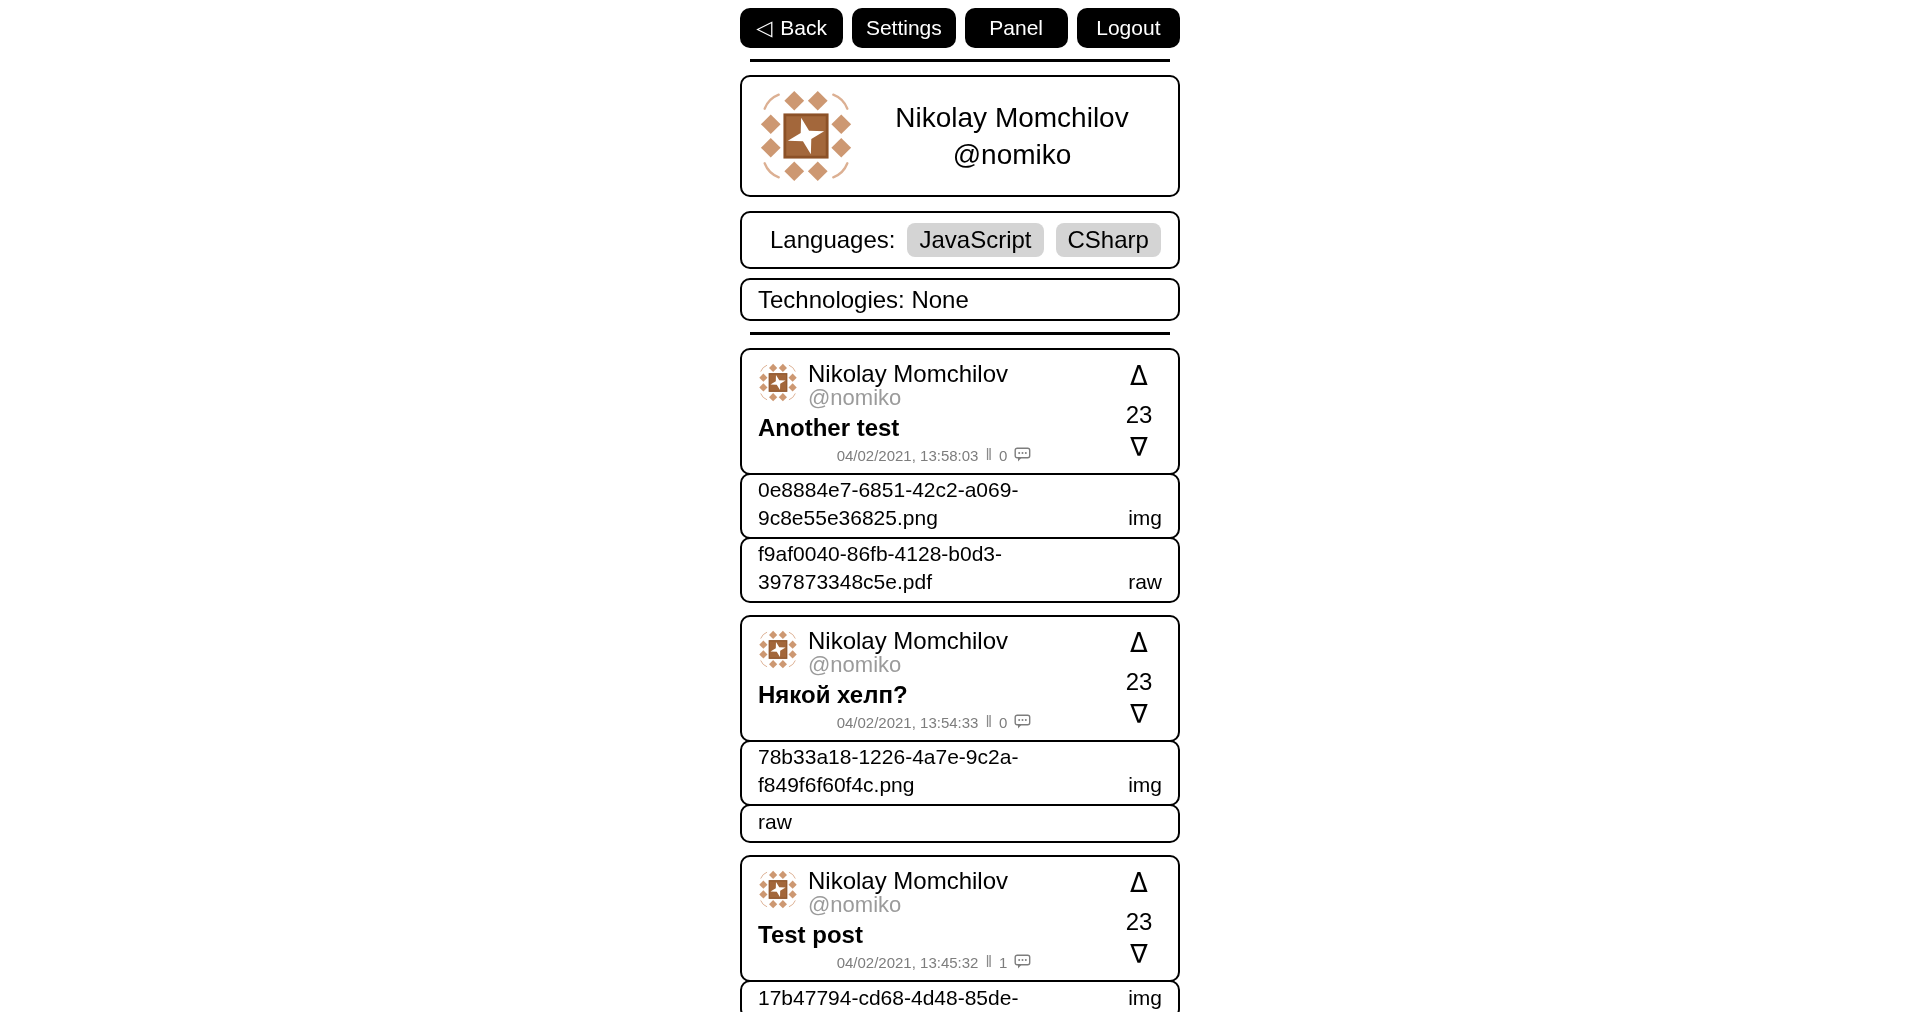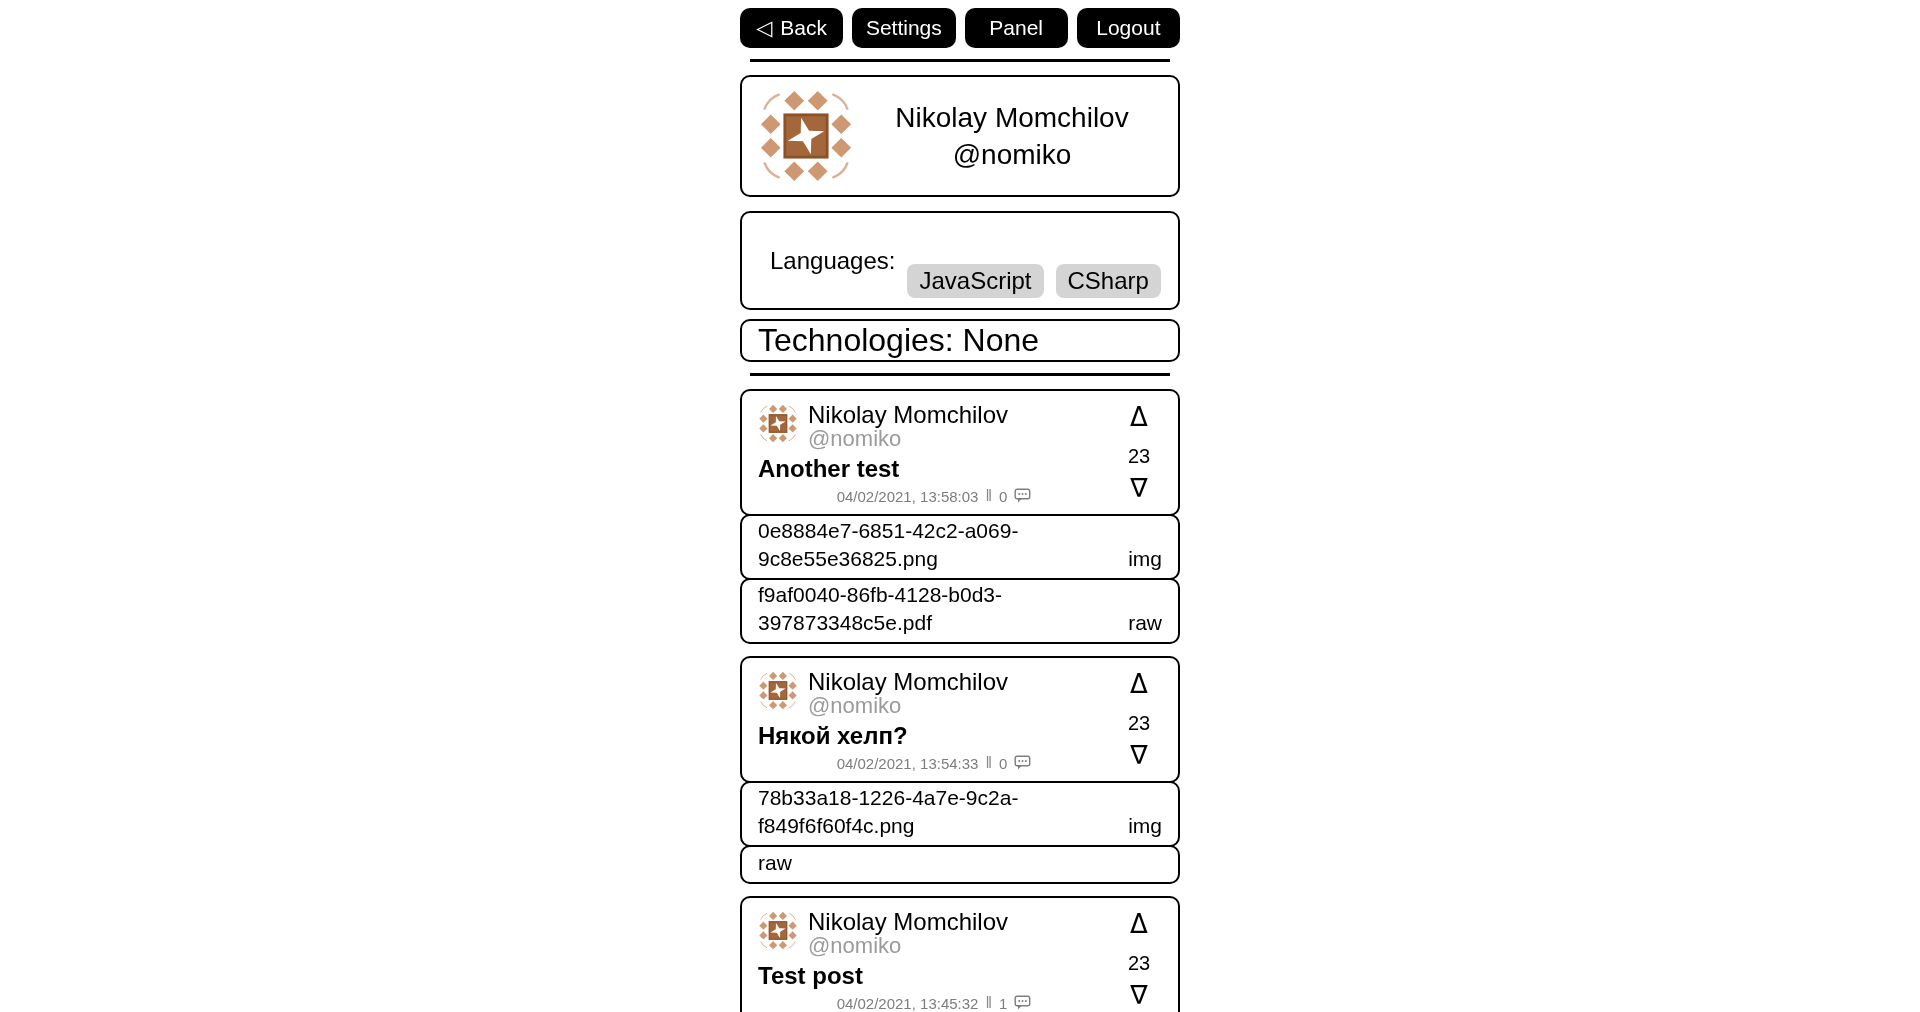--- a/index.html
+++ b/index.html
@@ -23,38 +23,38 @@
     border: 2px solid #000; border-radius: 10px; background: #fff;
   }
 
   
   .profile-card { display: flex; align-items: center; gap: 8px; padding: 12px 16px; margin-bottom: 14px; }
   .avatar-large { width: 96px; height: 94px; flex: 0 0 auto; }
   .profile-names { flex: 1; text-align: center; font-size: 28px; line-height: 37px; }
 
   
   .langs-card { display: flex; align-items: center; gap: 12px; padding: 10px 28px; font-size: 24px; margin-bottom: 9px; }
-  .tag { background: #d4d4d4; border-radius: 8px; padding: 3px 12px; font-size: 24px; margin-top: 41px; }
-  .tech-card { padding: 5px 16px; font-size: 32px; line-height: 29px; margin-bottom: 10px; }
+  .tag { background: #d4d4d4; border-radius: 8px; padding: 3px 12px; font-size: 24px; }
+  .tech-card { padding: 5px 16px; font-size: 24px; line-height: 29px; margin-bottom: 10px; }
 
   
   .post { margin-bottom: 12px; }
   .post-header { position: relative; display: grid; grid-template-columns: 1fr 58px; padding: 11px 10px 9px 16px; }
   .post-top { display: flex; gap: 10px; align-items: flex-start; }
   .avatar-small { width: 40px; height: 39px; flex: 0 0 auto; margin-top: 2px; }
   .post-author { font-size: 24px; line-height: 25px; }
   .post-handle { font-size: 22px; line-height: 23px; color: #9b9b9b; }
   .post-title { font-size: 24px; line-height: 28px; margin-top: 5px; font-weight: bold; }
   .post-meta { margin-top: 4px; color: #7d7d7d; font-size: 15px; display: flex; align-items: center; gap: 7px; justify-content: center; }
   .meta-sep { font-size: 16px; color: #8a8a8a; }
   .comment-icon { width: 17px; height: 16px; }
 
   .votes { display: flex; flex-direction: column; justify-content: space-between; align-items: center; padding: 2px 0 4px 0; }
   .vote-arrow { font-size: 26px; line-height: 26px; cursor: pointer; font-family: "DejaVu Sans", sans-serif; }
-  .vote-score { font-size: 20px; line-height: 20px; margin-top: 6px; }
+  .vote-score { font-size: 24px; line-height: 20px; margin-top: 6px; }
 
   .attachment {
     display: flex; justify-content: space-between; align-items: flex-end;
     padding: 1px 16px 5px 16px; margin-top: -2px; font-size: 21px; line-height: 28px;
   }
   .attachment-file { max-width: 302px; word-wrap: break-word; }
   .attachment-type { padding-top: 1px; }
 </style>
 </head>
 <body>

